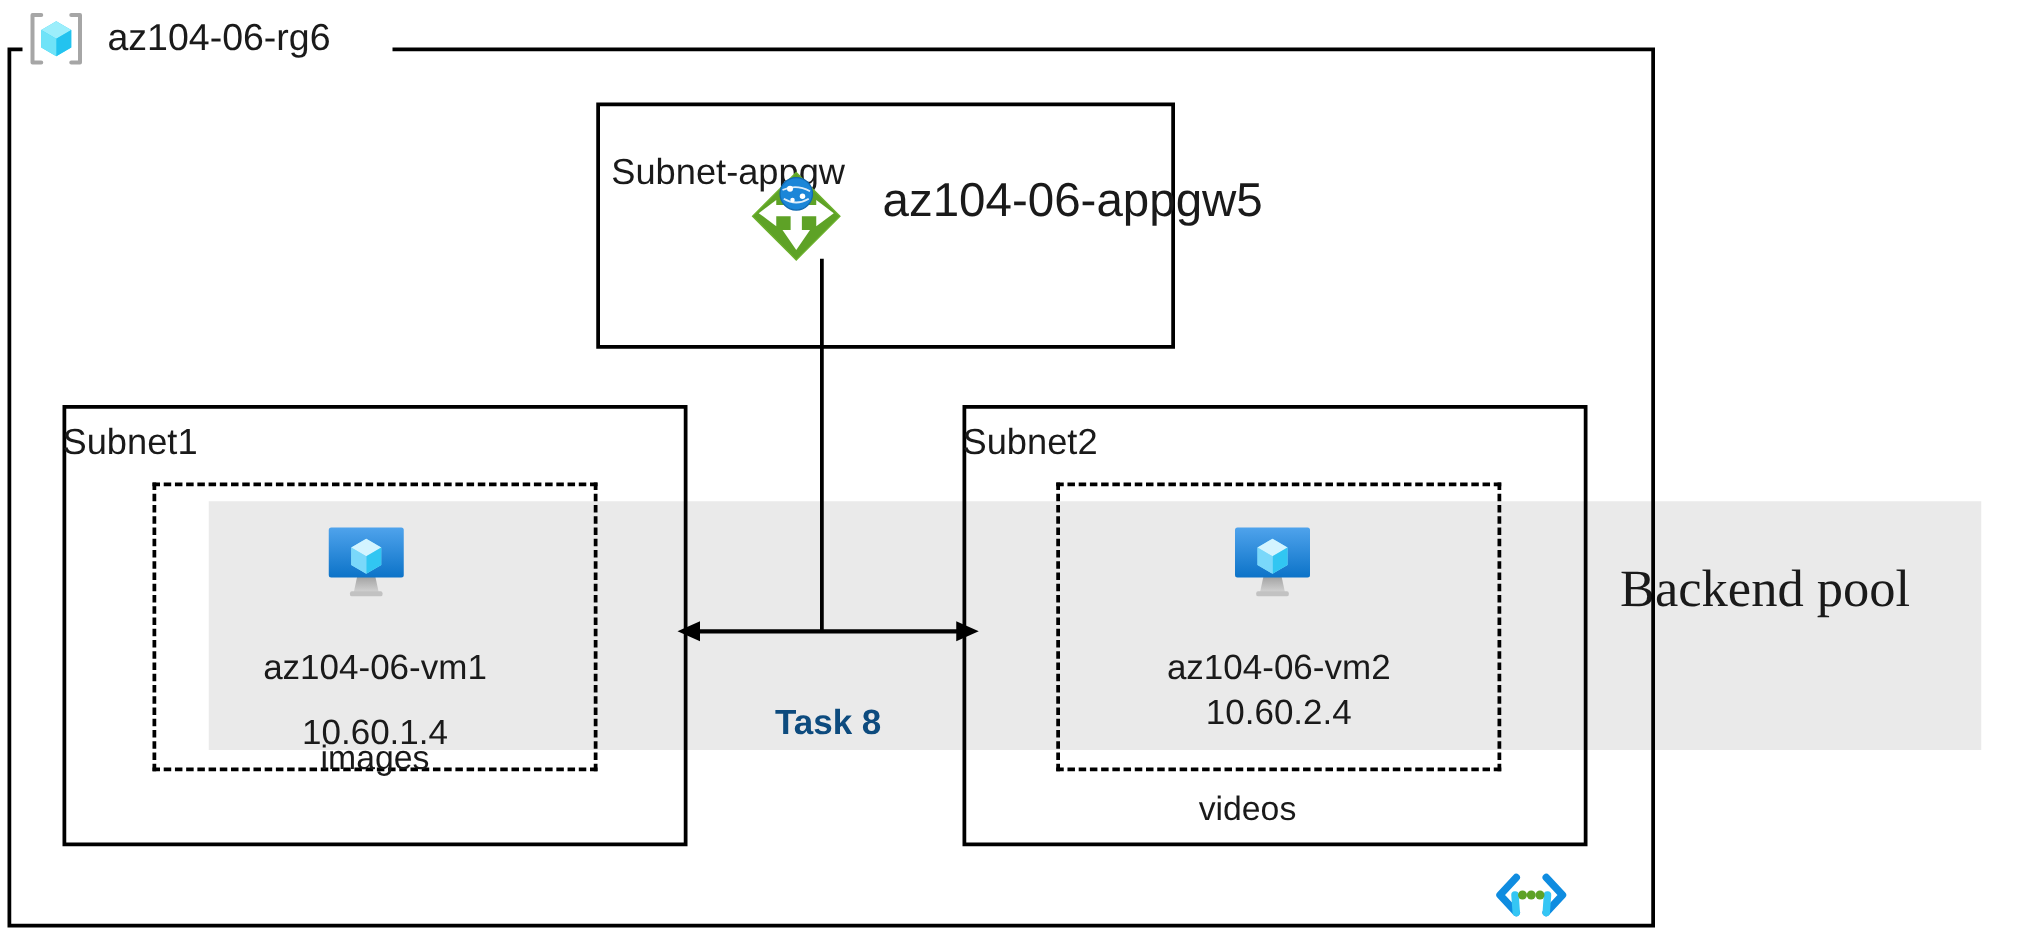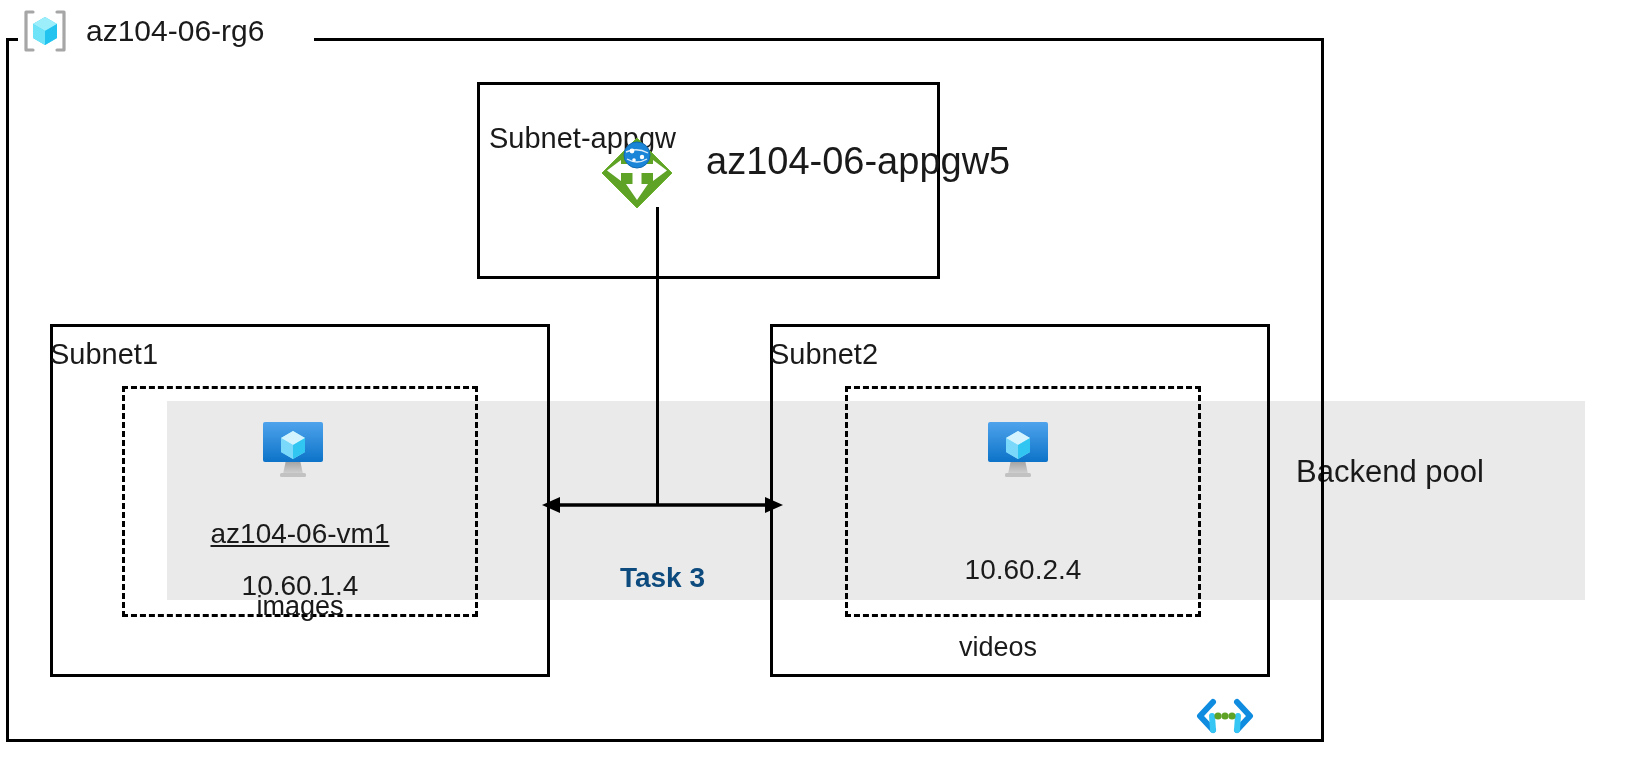--- a/index.html
+++ b/index.html
@@ -60,24 +60,25 @@
     left: 167px;
     top: 401px;
     width: 1418px;
     height: 199px;
     background: #eaeaea;
   }
   .backend-label {
     position: absolute;
     left: 1296px;
     top: 452px;
-    font-size: 31px;
+    font-size: 42px;
     line-height: 40px;
     color: #1a1a1a;
     white-space: nowrap;
+    font-family: Liberation Serif, serif;
   }
   
   .subnet-box {
     position: absolute;
     border: 3px solid #000000;
     box-sizing: border-box;
     background: transparent;
   }
   .subnet-title {
     position: absolute;
@@ -93,21 +94,20 @@
     box-sizing: border-box;
     background: transparent;
   }
   .vm-name {
     position: absolute;
     font-size: 28px;
     line-height: 36px;
     color: #1a1a1a;
     text-align: center;
     white-space: nowrap;
-    text-decoration: underline;
   }
   .vm-ip {
     position: absolute;
     font-size: 28px;
     line-height: 36px;
     color: #1a1a1a;
     text-align: center;
     white-space: nowrap;
   }
   .subnet-footer {
@@ -311,34 +311,35 @@
       <path d="M28 46 L42 46 L45 60 L25 60 Z" fill="url(#vmstand2)"></path>
       <rect x="22" y="59" width="26" height="4" rx="1.5" fill="#c2c2c2"></rect>
       <rect x="5" y="8" width="60" height="40" rx="2" fill="url(#vmg2)"></rect>
       <polygon points="35,17 47,24 47,38 35,45 23,38 23,24" fill="#8fe0fb"></polygon>
       <polygon points="35,17 47,24 35,31 23,24" fill="#d3f4ff"></polygon>
       <polygon points="35,31 47,24 47,38 35,45" fill="#31c6f2"></polygon>
       <polygon points="35,31 23,24 23,38 35,45" fill="#7ad8fa"></polygon>
     </svg>
   </div>
 
+  <div class="vm-name" id="subnet2-vmname">az104-06-vm2</div>
   <div class="vm-ip" id="subnet2-vmip">10.60.2.4</div>
   <div class="subnet-footer" id="subnet2-footer">videos</div>
 
   <div class="vert-line"></div>
 
   <div class="arrow-svg">
     <svg viewBox="0 0 245 38" width="245" height="38">
       <line x1="16" y1="19" x2="229" y2="19" stroke="#000000" stroke-width="3.4"></line>
       <polygon points="2,19 20,11 20,27" fill="#000000"></polygon>
       <polygon points="243,19 225,11 225,27" fill="#000000"></polygon>
     </svg>
   </div>
 
-  <div class="task-label">Task 3</div>
+  <div class="task-label">Task 8</div>
 
   <div class="code-icon">
     <svg viewBox="0 0 58 38" width="58" height="38">
       <path d="M17 5 L4 19 L17 33" fill="none" stroke="#0f8ce0" stroke-width="6" stroke-linecap="round" stroke-linejoin="round"></path>
       <path d="M16 19 L17 33" fill="none" stroke="#35c6f4" stroke-width="6" stroke-linecap="round"></path>
       <path d="M41 5 L54 19 L41 33" fill="none" stroke="#0f8ce0" stroke-width="6" stroke-linecap="round" stroke-linejoin="round"></path>
       <path d="M42 19 L41 33" fill="none" stroke="#35c6f4" stroke-width="6" stroke-linecap="round"></path>
       <circle cx="22" cy="19" r="3.6" fill="#5ea226"></circle>
       <circle cx="29" cy="19" r="3.6" fill="#5ea226"></circle>
       <circle cx="36" cy="19" r="3.6" fill="#5ea226"></circle>

